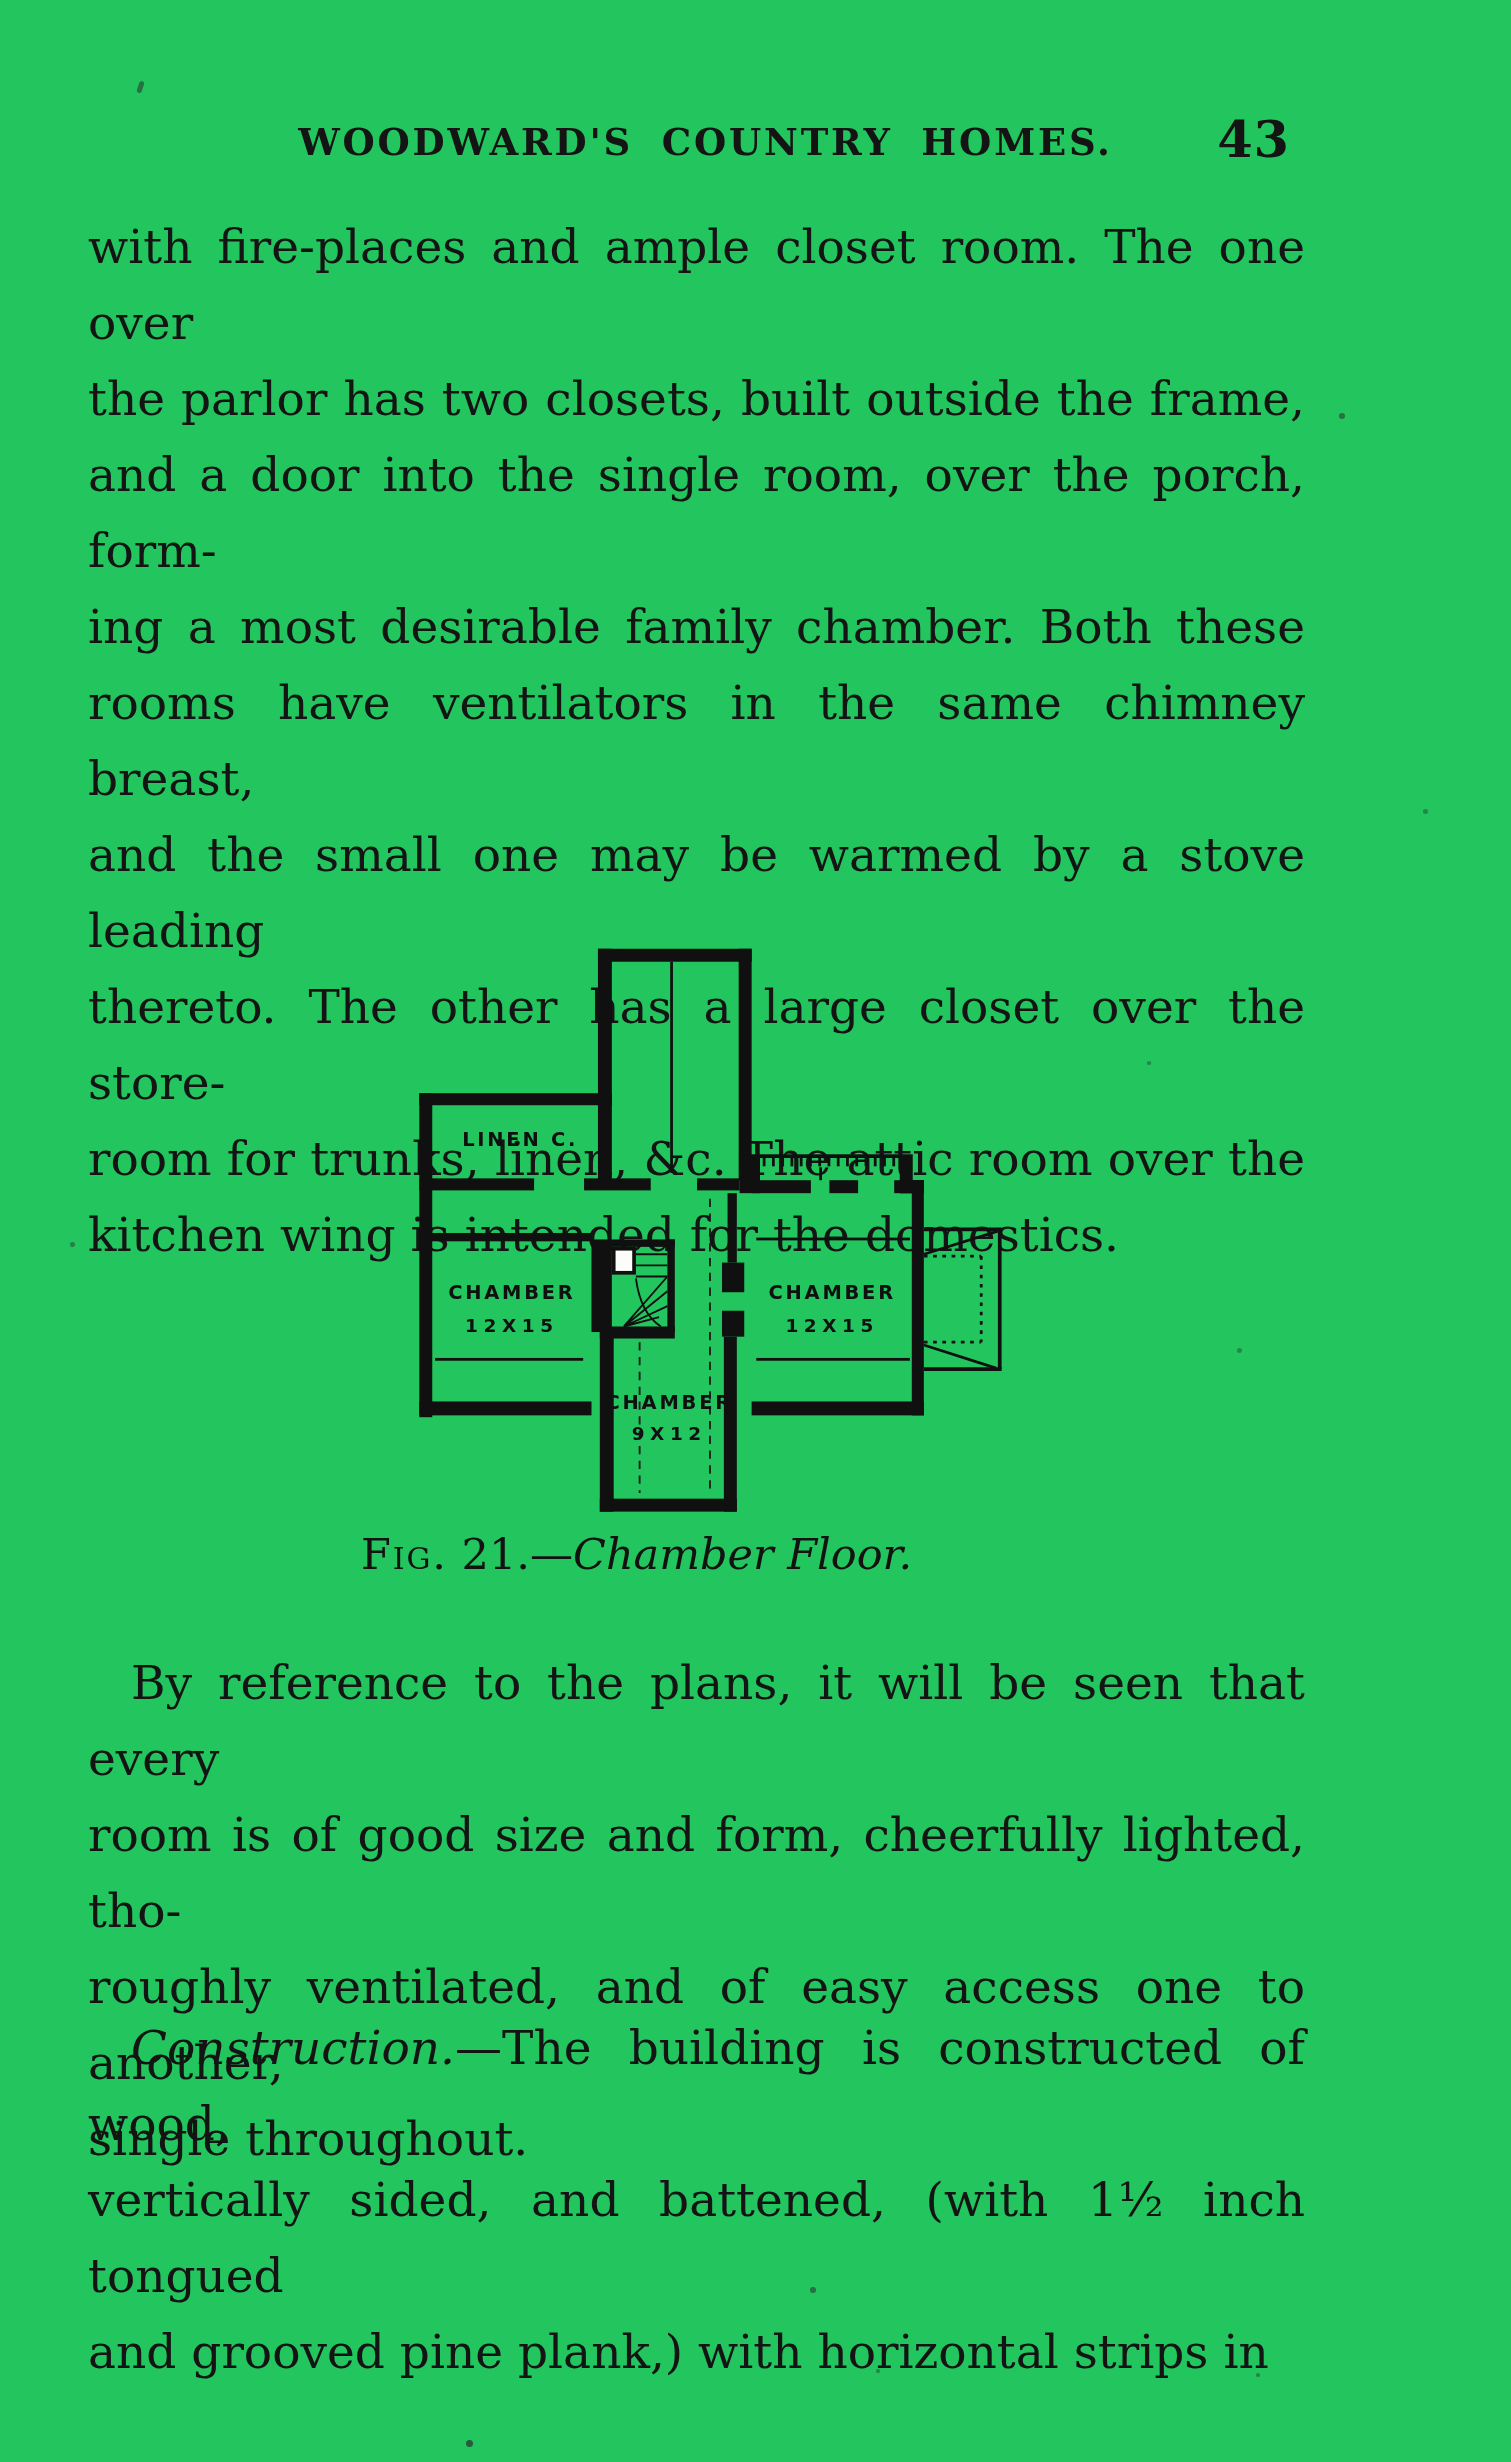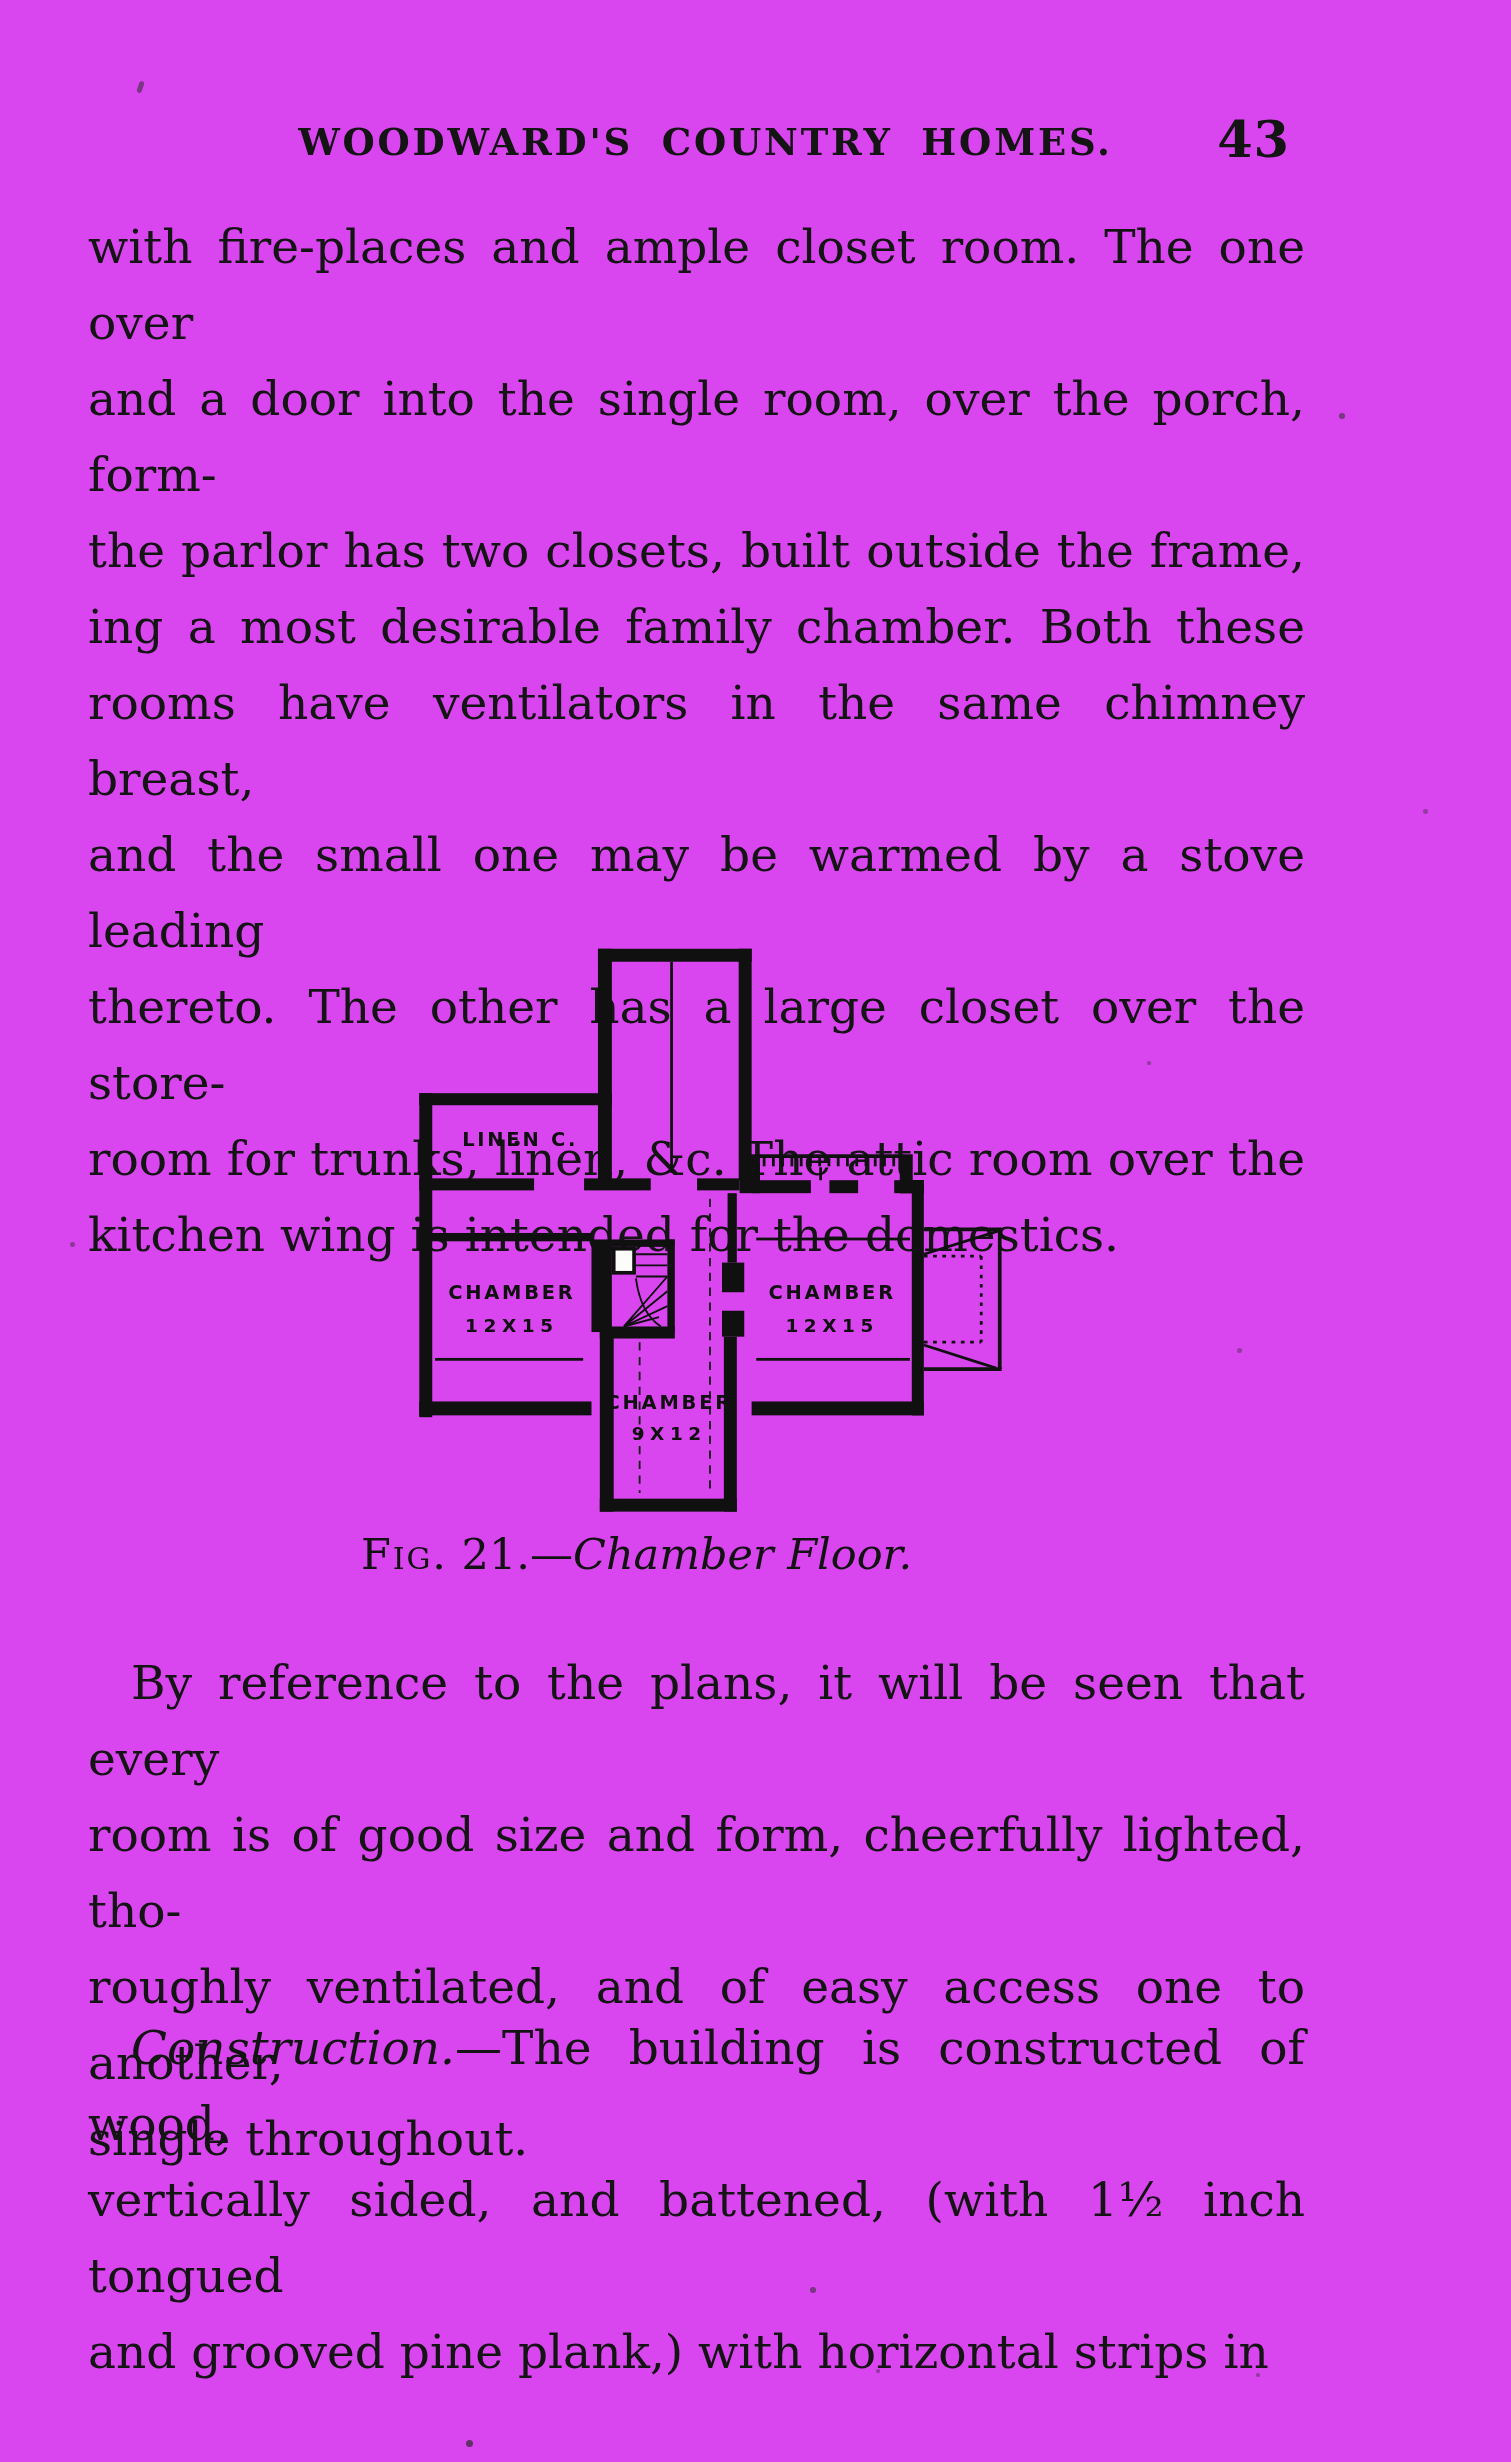--- a/index.html
+++ b/index.html
@@ -3,21 +3,21 @@
 <meta charset="utf-8">
 <style>
   html, body {
     margin: 0; padding: 0;
     background: #e8e8e6;
   }
   .page {
     position: relative;
     width: 1511px; height: 2462px;
     margin: 0 auto;
-    background: #d946ef;
+    background: #22c55e;
     font-family: "DejaVu Serif", "Liberation Serif", serif;
     color: #141414;
     overflow: hidden;
   }
   
   .running-head {
     position: absolute; left: 97px; top: 113px; width: 1217px; height: 65px;
   }
   .head-title {
     text-align: center;
@@ -69,22 +69,22 @@
 
 <div class="page">
 
   <header class="running-head">
     <div class="head-title">WOODWARD'S COUNTRY HOMES.</div>
     <div class="page-number">43</div>
   </header>
 
   <section class="para p1">
     <div class="line">with fire-places and ample closet room.  The one over</div>
+    <div class="line">the parlor has two closets, built outside the frame,</div>
     <div class="line">and a door into the single room, over the porch, form-</div>
-    <div class="line">the parlor has two closets, built outside the frame,</div>
     <div class="line">ing a most desirable family chamber.  Both these</div>
     <div class="line">rooms have ventilators in the same chimney breast,</div>
     <div class="line">and the small one may be warmed by a stove leading</div>
     <div class="line">thereto.  The other has a large closet over the store-</div>
     <div class="line">room for trunks, linen, &amp;c.  The attic room over the</div>
     <div class="line end">kitchen wing is intended for the domestics.</div>
   </section>
 
   <figure class="plan">
     <svg viewBox="0 0 660 660" xmlns="http://www.w3.org/2000/svg">

